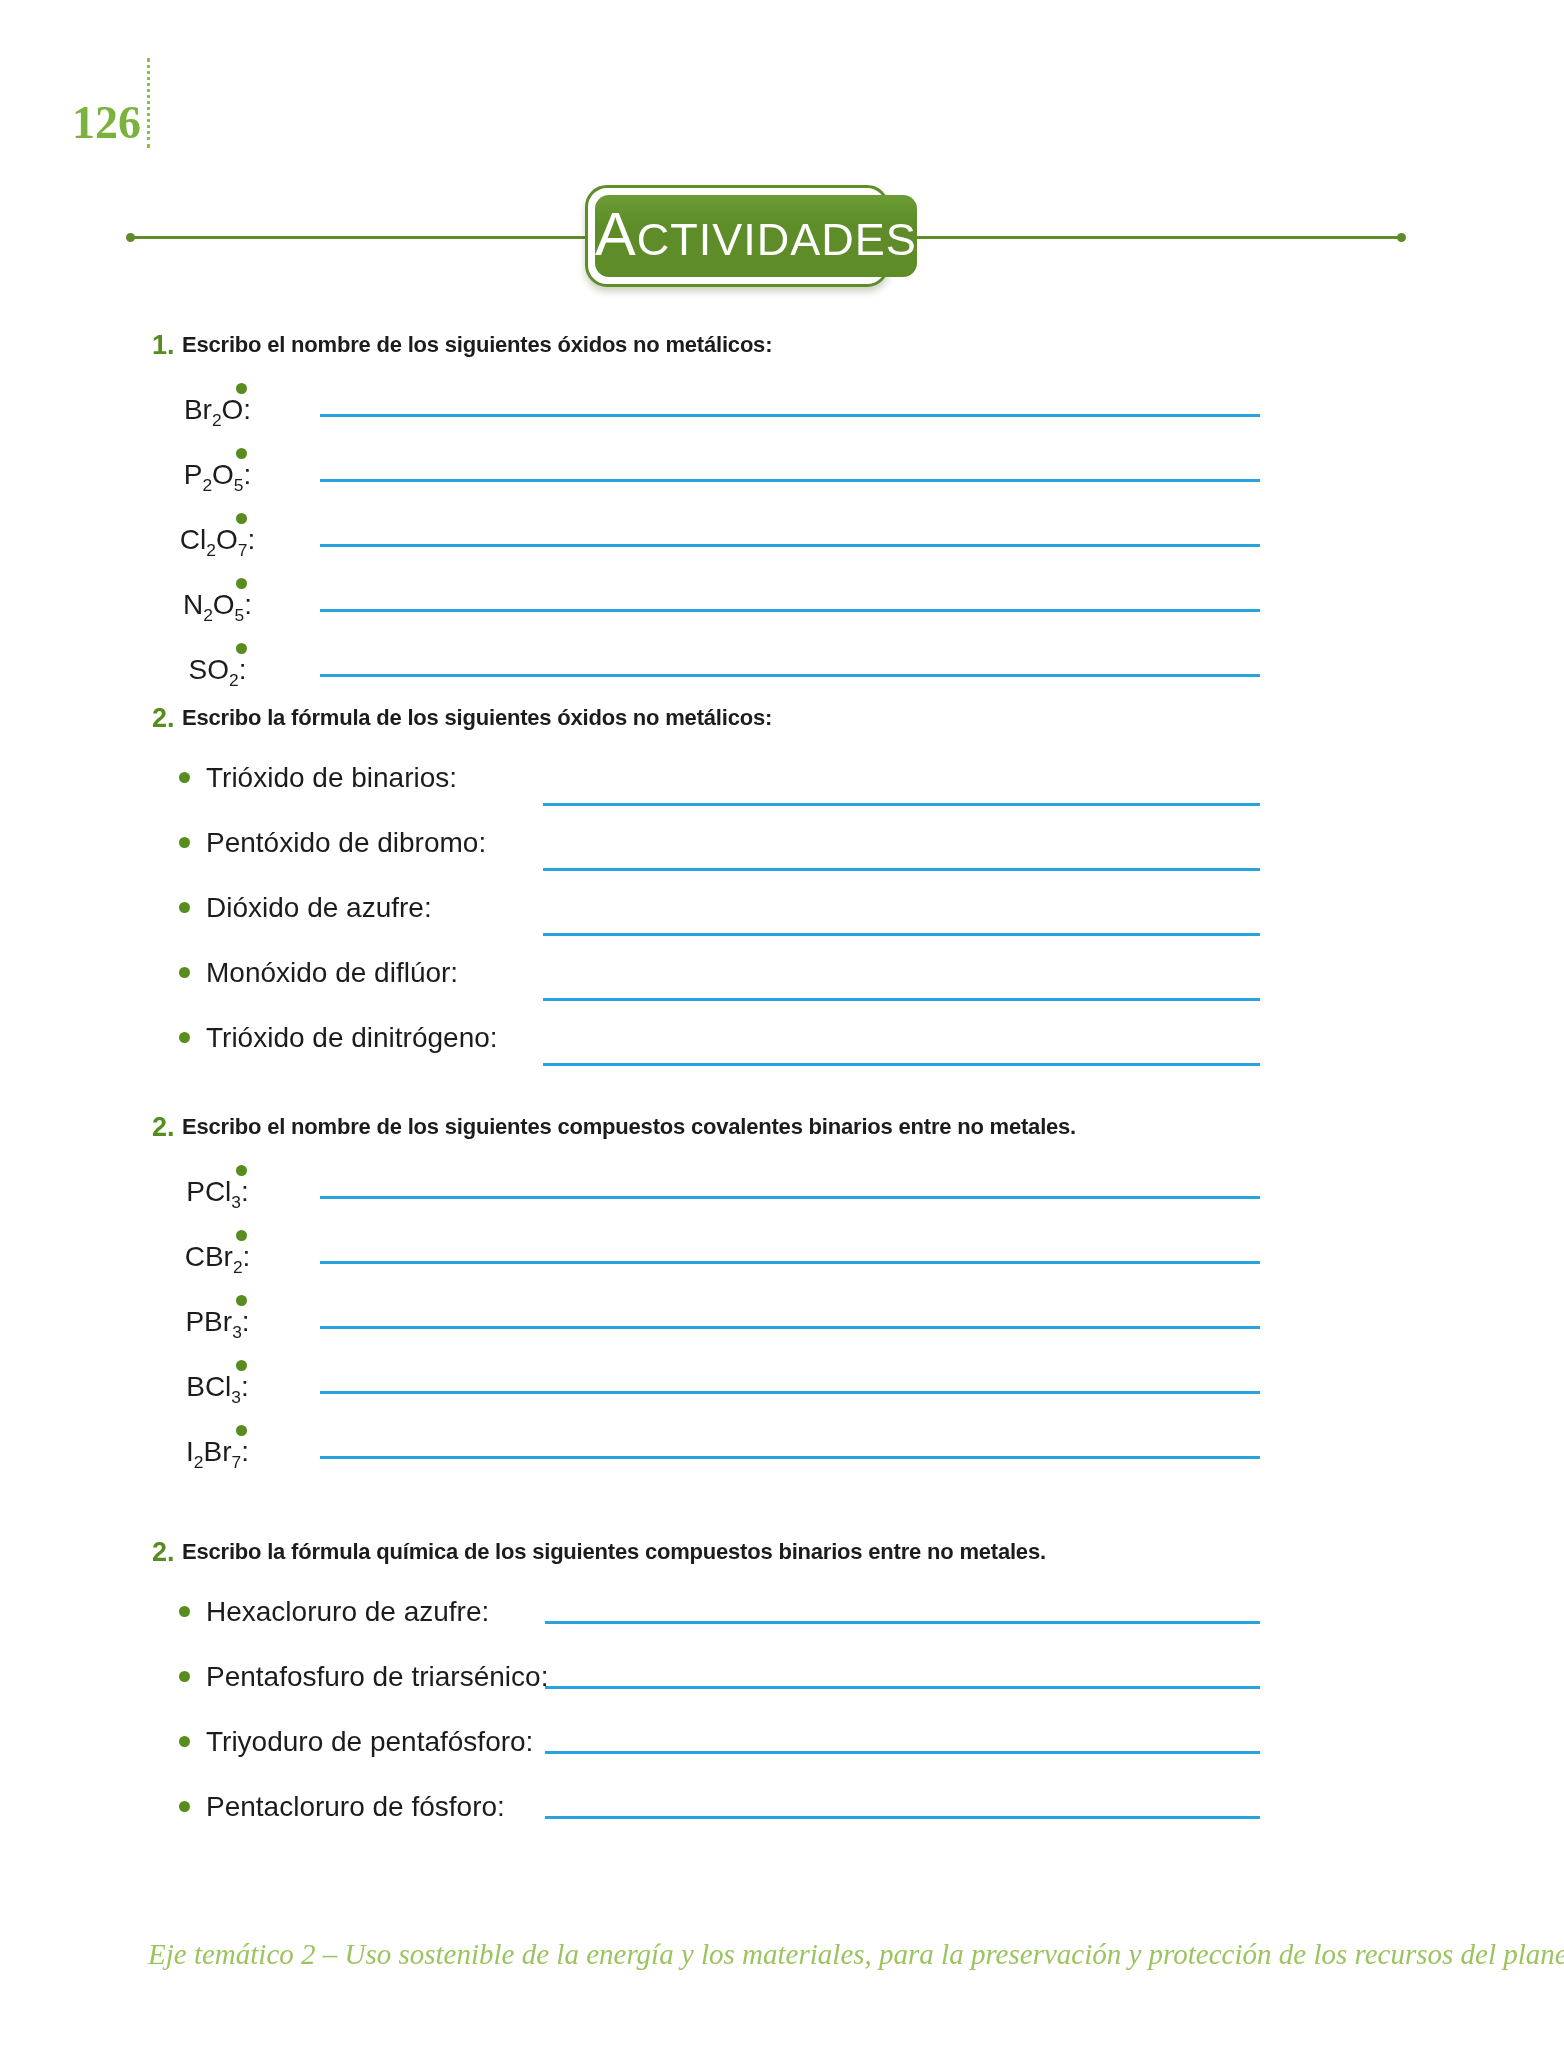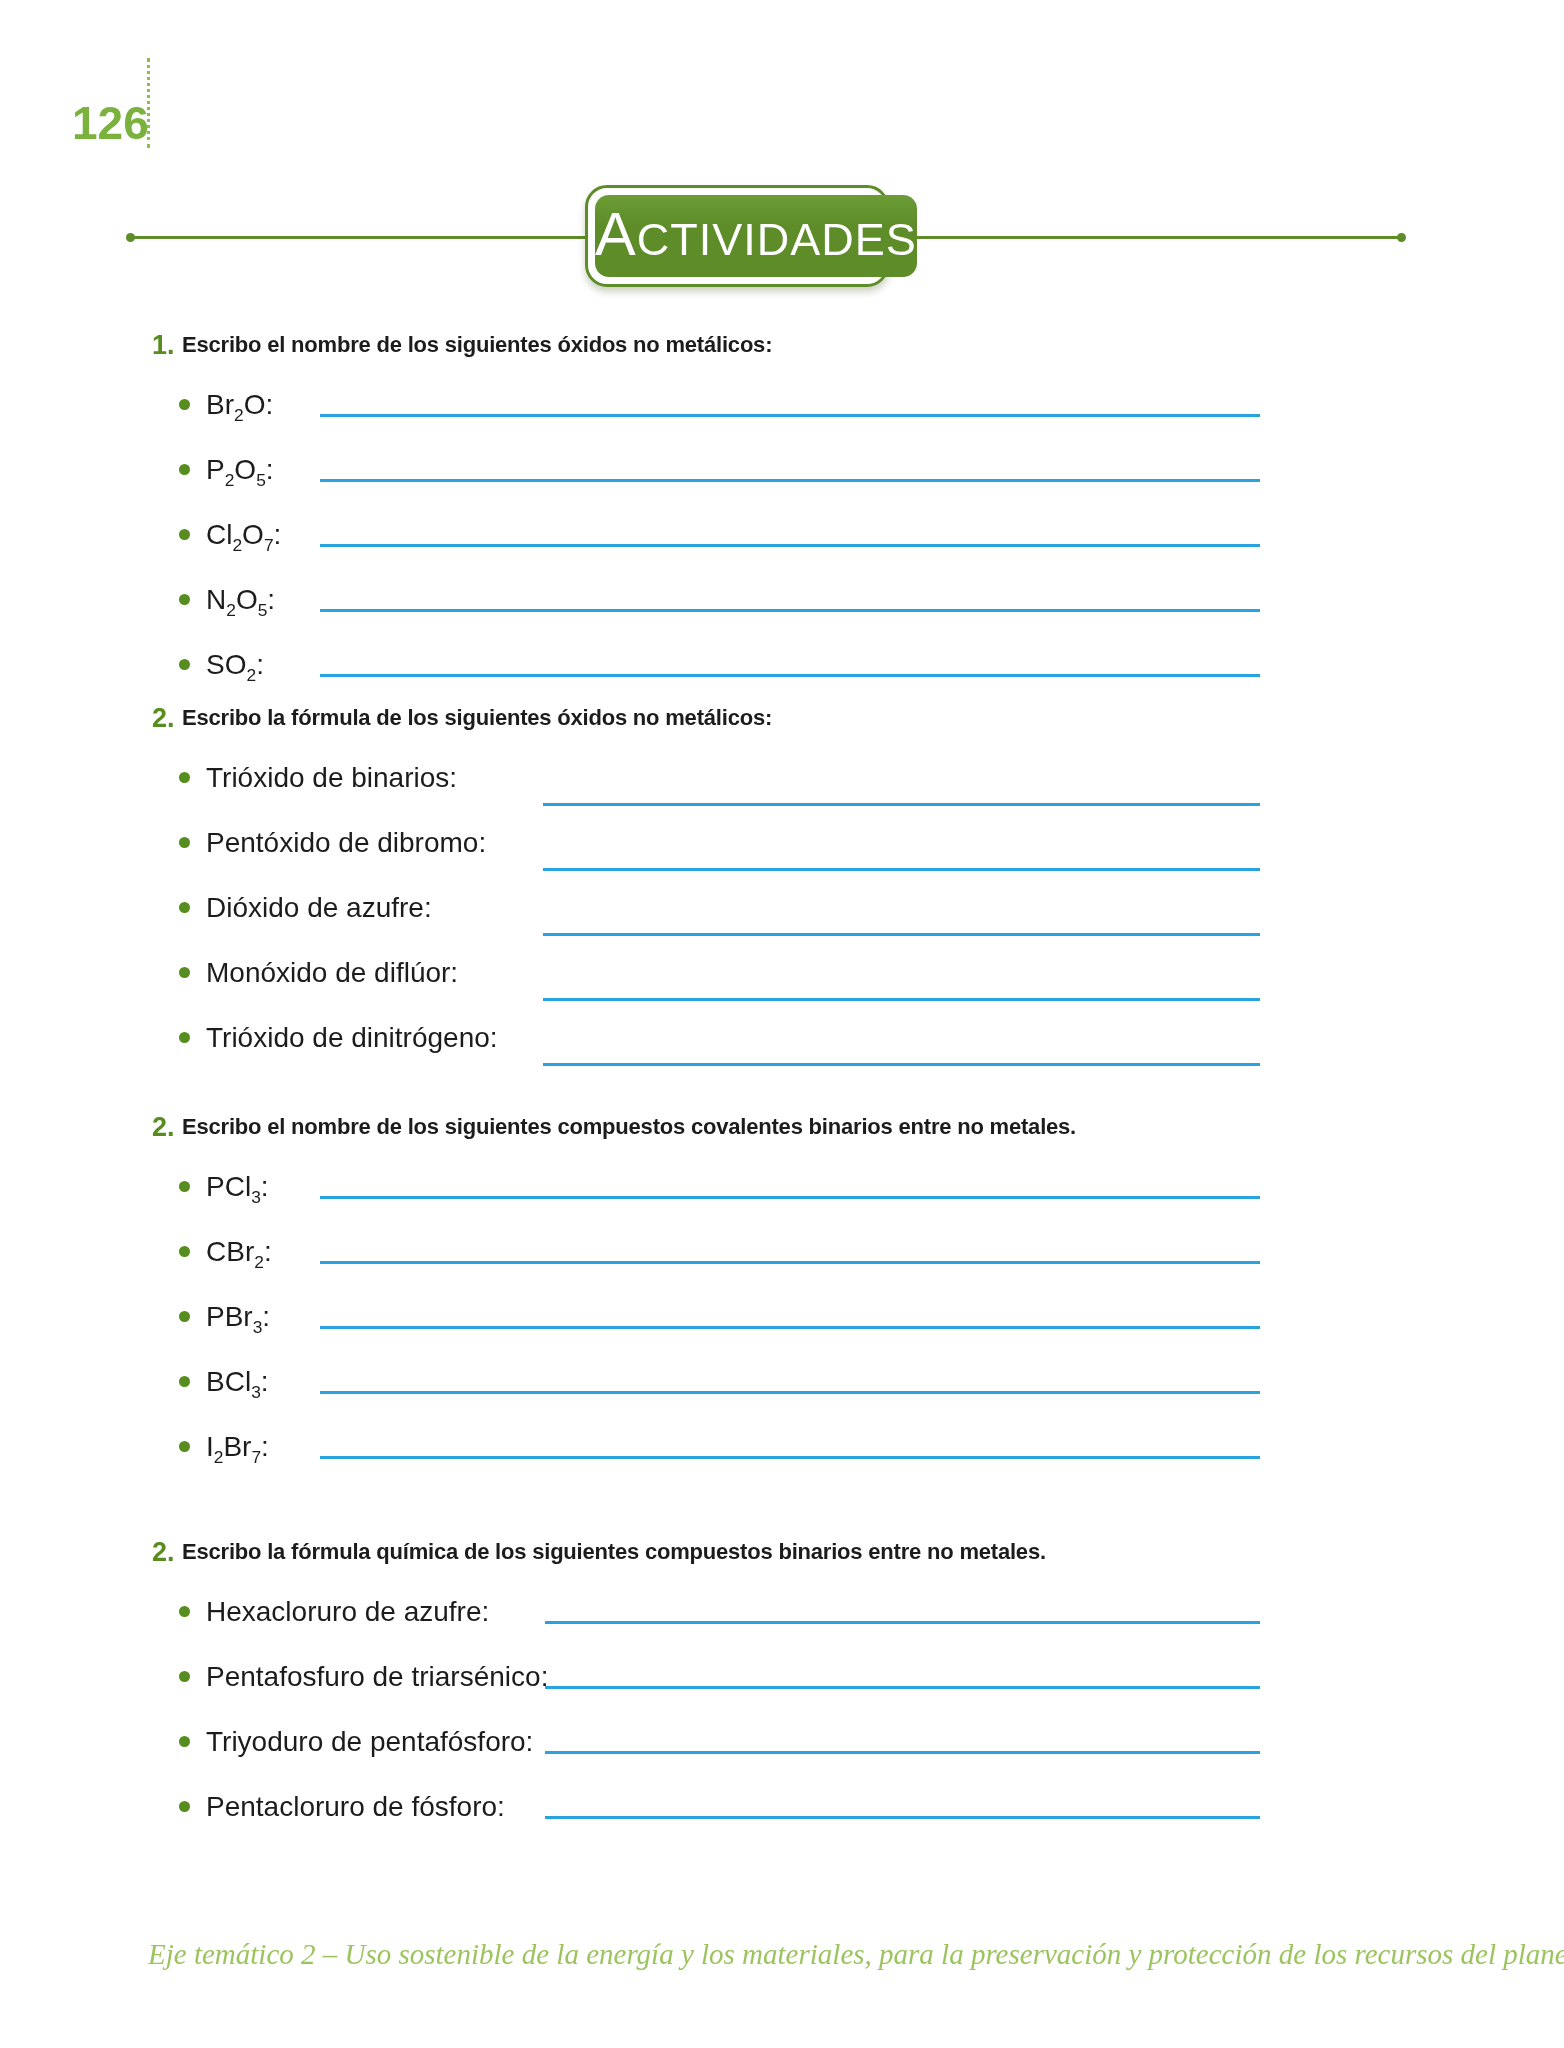--- a/index.html
+++ b/index.html
@@ -5,21 +5,21 @@
   html,body { margin:0; padding:0; background:#e8e8e8; }
   .page {
     position:relative; width:1564px; height:2048px; margin:0 auto;
     background:#ffffff; overflow:hidden;
     font-family:"Liberation Sans", sans-serif; color:#1c1c1c;
   }
 
   
   .page-number {
     position:absolute; left:72px; top:100px;
-    font-family:Liberation Sans, sans-serif; font-weight:bold;
+    font-family:Liberation Serif, serif; font-weight:bold;
     font-size:46px; color:#7ab23d; line-height:1;
   }
   .page-number-dots {
     position:absolute; left:147px; top:58px; height:90px; width:0;
     border-left:3px dotted #8bbf4a;
   }
 
   
   .band {
     position:absolute; left:128px; top:236px; width:1276px; height:0;
@@ -63,21 +63,21 @@
   .bullet {
     width:11px; height:11px; border-radius:50%; background:#578c1f;
     margin-left:64px; margin-right:16px; flex:none;
   }
   .item-label { font-size:28px; white-space:nowrap; }
   .item-label sub { font-size:0.62em; line-height:0; }
 
   .blank { height:3px; background:#29a2e0; }
 
   
-  .section.formula .lbl-box { width:205px; }
+  .section.formula .lbl-box { width:205px;flex-direction:column; }
   .section.formula .blank { flex:1; transform:translateY(11px); }
 
   
   .section.name-below .row { position:relative; }
   .section.name-below .blank { position:absolute; left:428px; right:0; top:58px; }
 
   
   .section.name-inline .lbl-box { width:430px; }
   .section.name-inline .blank { flex:1; transform:translateY(11px); }
 

